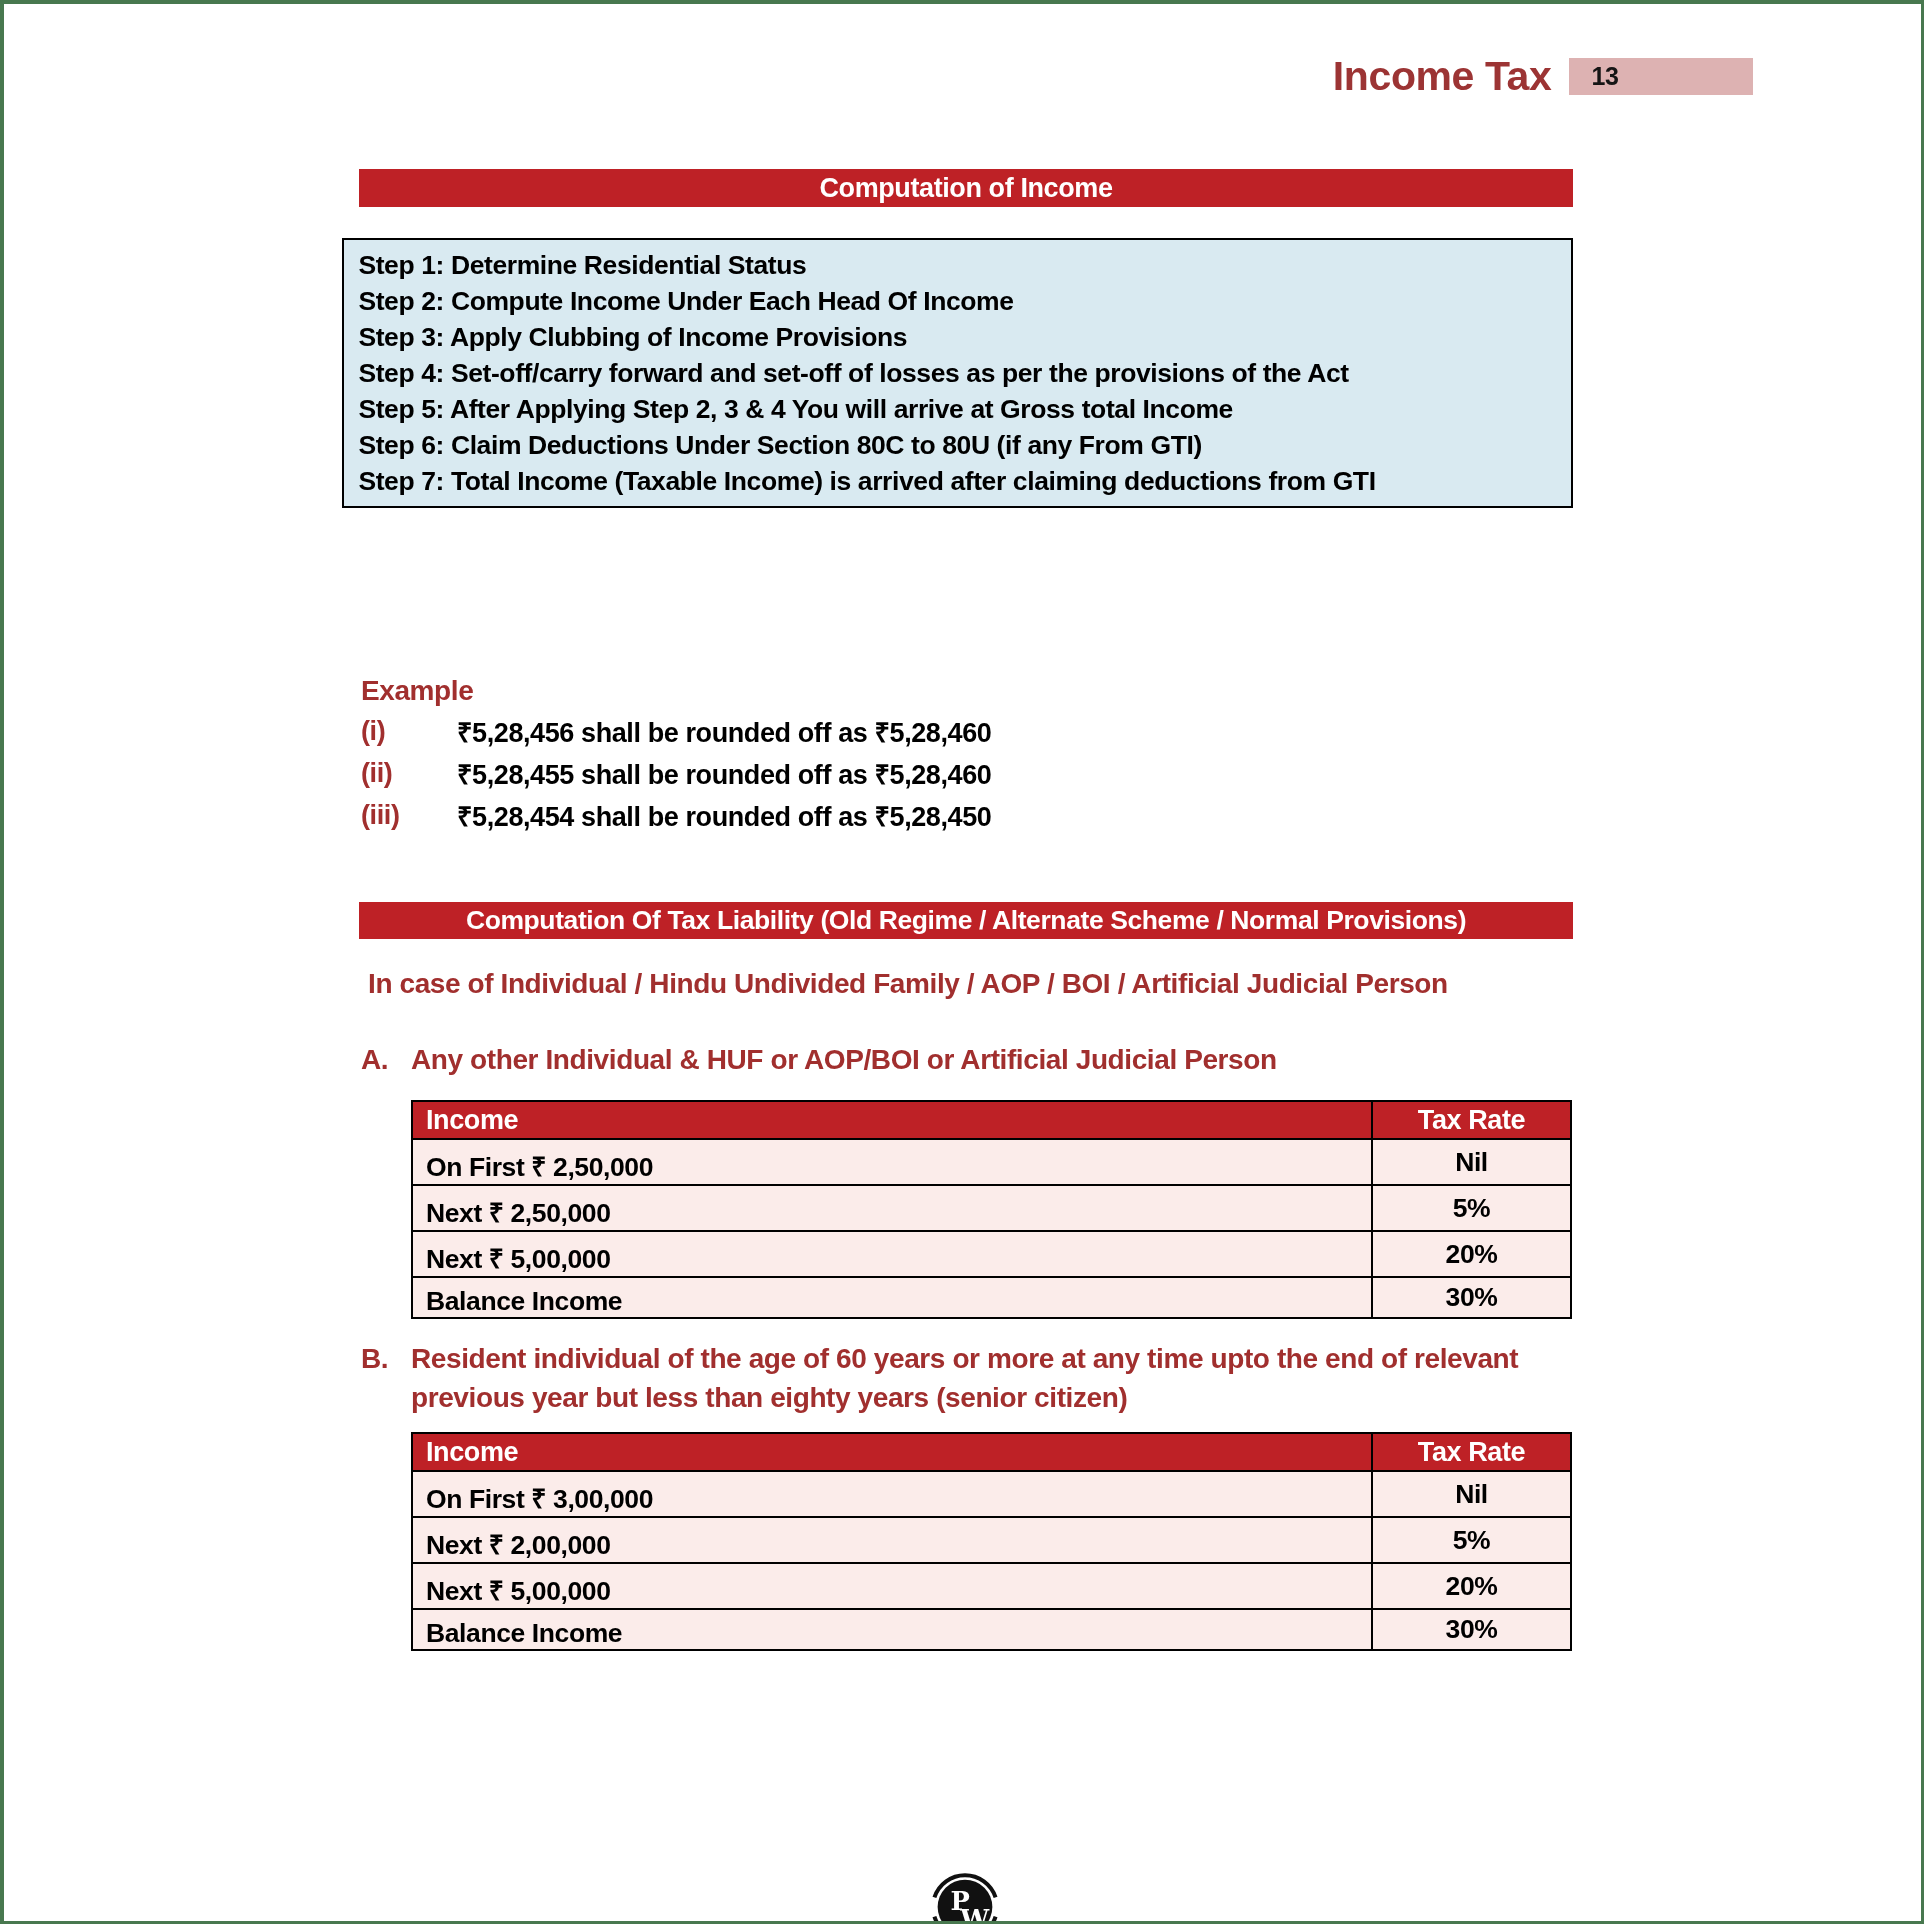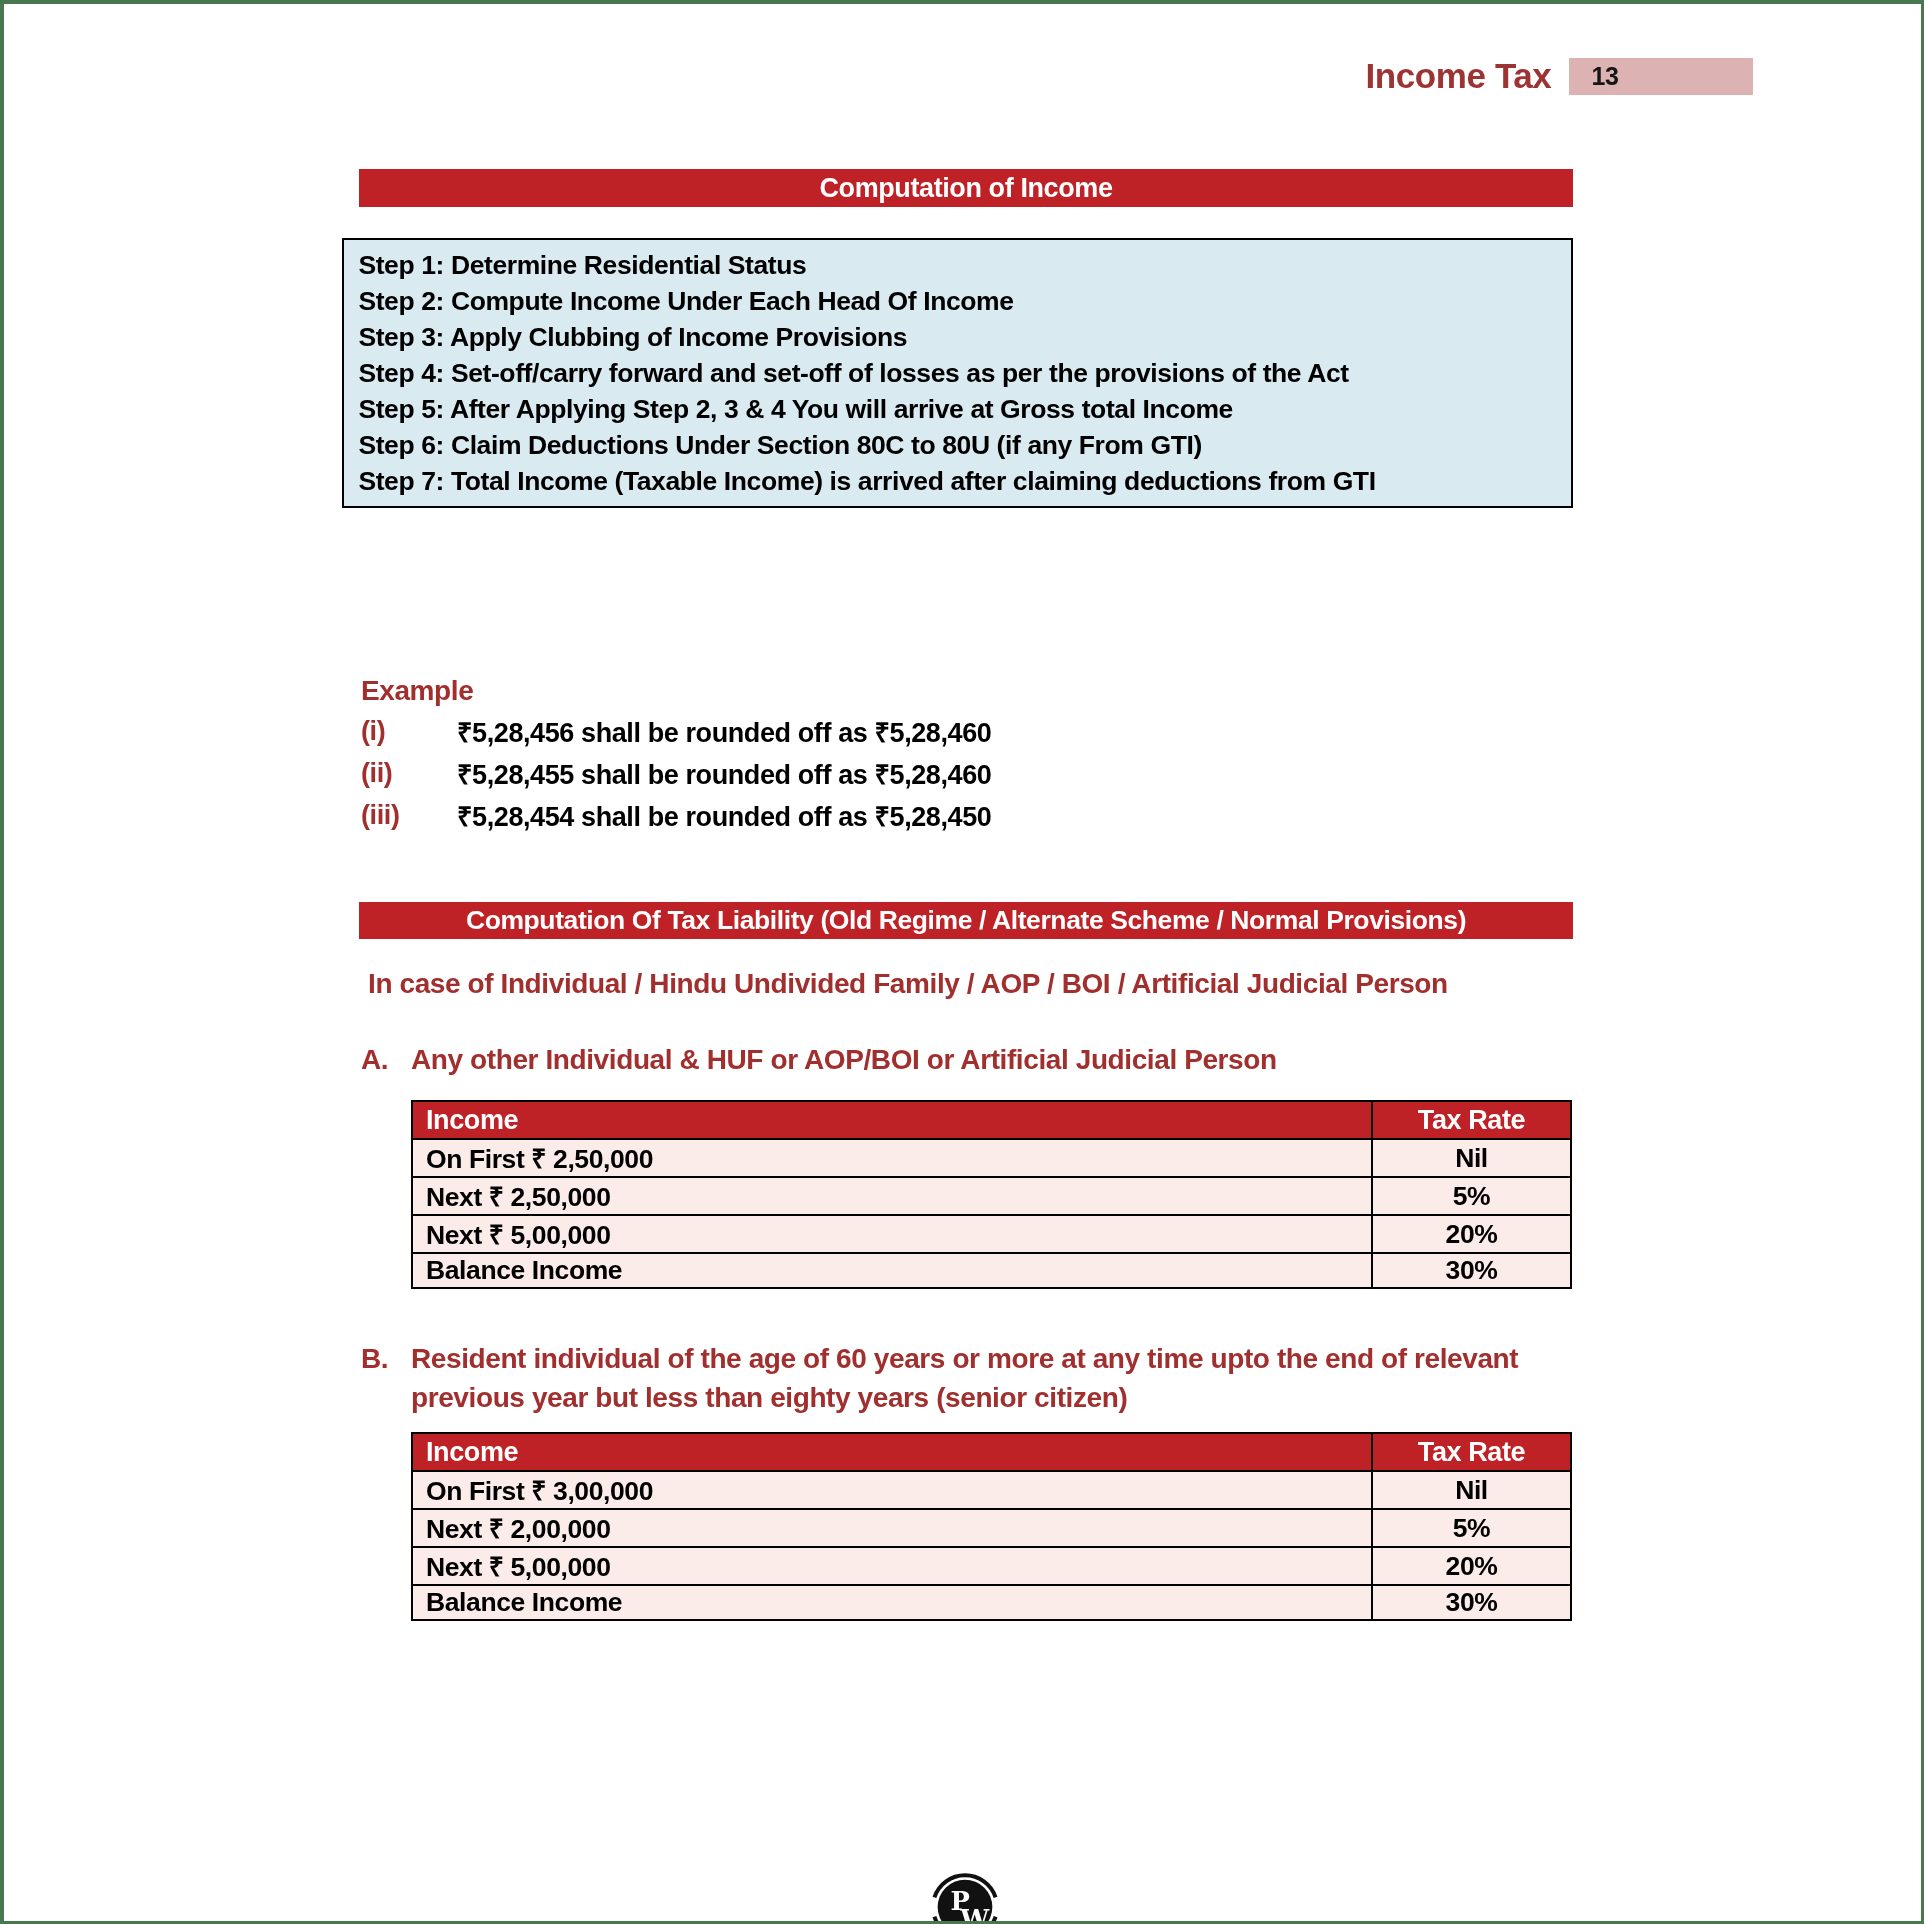--- a/index.html
+++ b/index.html
@@ -23,21 +23,21 @@
     font-weight:bold;
     color:var(--ink);
     letter-spacing:-0.4px;
     overflow:hidden;
   }
   
   .header-row{
     position:absolute;top:53px;left:0;width:1749px;
     display:flex;justify-content:flex-end;align-items:center;gap:17.6px;
   }
-  .chapter-title{color:var(--maroon);font-size:35px;line-height:38px;}
+  .chapter-title{color:var(--maroon);font-size:41px;line-height:38px;}
   .page-badge{
     width:184px;height:37px;box-sizing:border-box;
     background:var(--badge_pink);
     display:flex;align-items:center;padding-left:22.5px;
     font-size:25px;color:#151515;
   }
   
   .banner{
     position:absolute;left:355px;width:1214px;height:38px;
     background:var(--banner_red);color:#ffffff;
@@ -82,21 +82,21 @@
   .table-b{top:1428px;}
   .tax-table th,.tax-table td{border:2.4px solid #000;box-sizing:border-box;}
   .tax-table th{
     background:var(--banner_red);color:#fff;
     font-size:27px;height:38px;text-align:left;padding:0 0 0 13px;margin-left:20px;
   }
   .tax-table th.col-rate{text-align:center;padding:0;}
   .col-rate{width:199px;}
   .tax-table td{
     background:var(--row_pink);color:#000;
-    font-size:26.5px;height:35px;padding:0 0 0 13px;
+    font-size:26.5px;height:35px;padding:8px 0 0 13px;
   }
   .tax-table td.col-rate{text-align:center;padding:0;}
   
   .footer-logo{position:absolute;left:924px;top:1866px;width:74px;height:74px;}
 </style>
 </head>
 <body>
 
 <div class="page">
 

